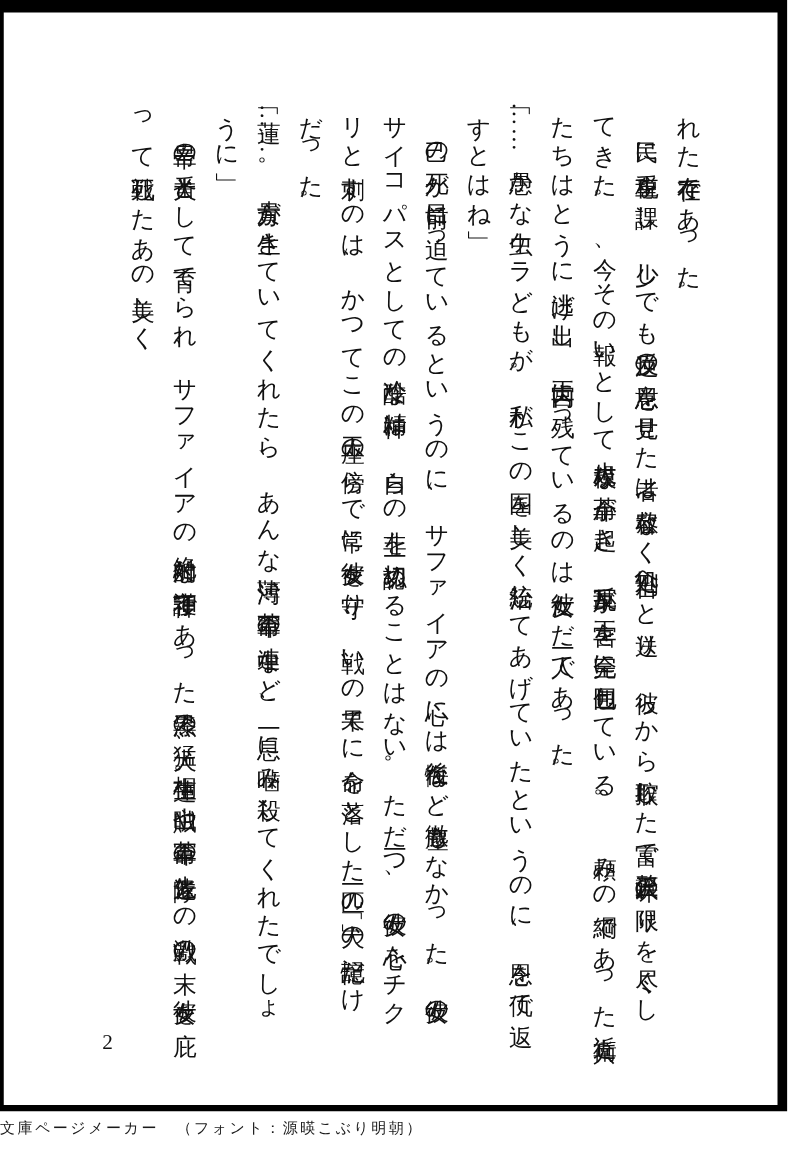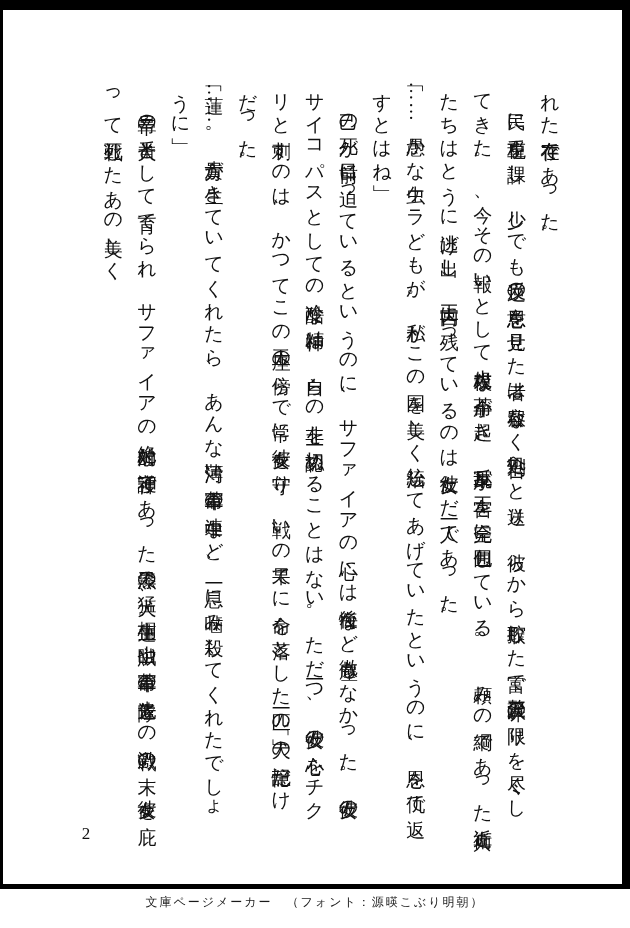--- a/index.html
+++ b/index.html
@@ -60,21 +60,21 @@
     width: 22px;
     text-align: center;
     font-size: 17px;
     color: #111111;
   }
   .footer-credit {
     position: absolute;
     left: 0;
     top: 894px;
     width: 630px;
-    text-align: center;
+    text-align: left;
     font-size: 12px;
     letter-spacing: 2px;
     color: #1a1a1a;
   }
 </style>
 </head>
 <body>
 
 <div class="stage">
 

